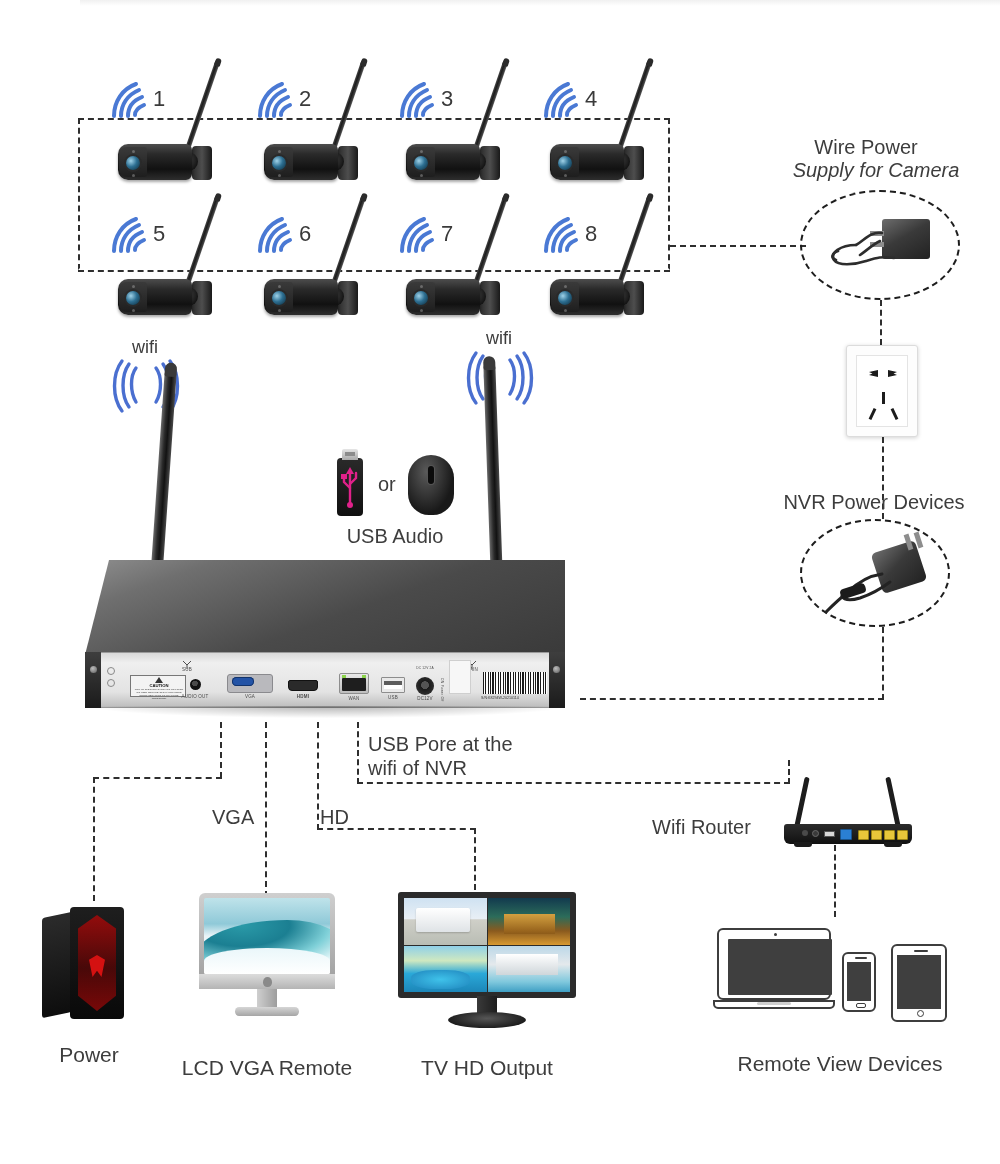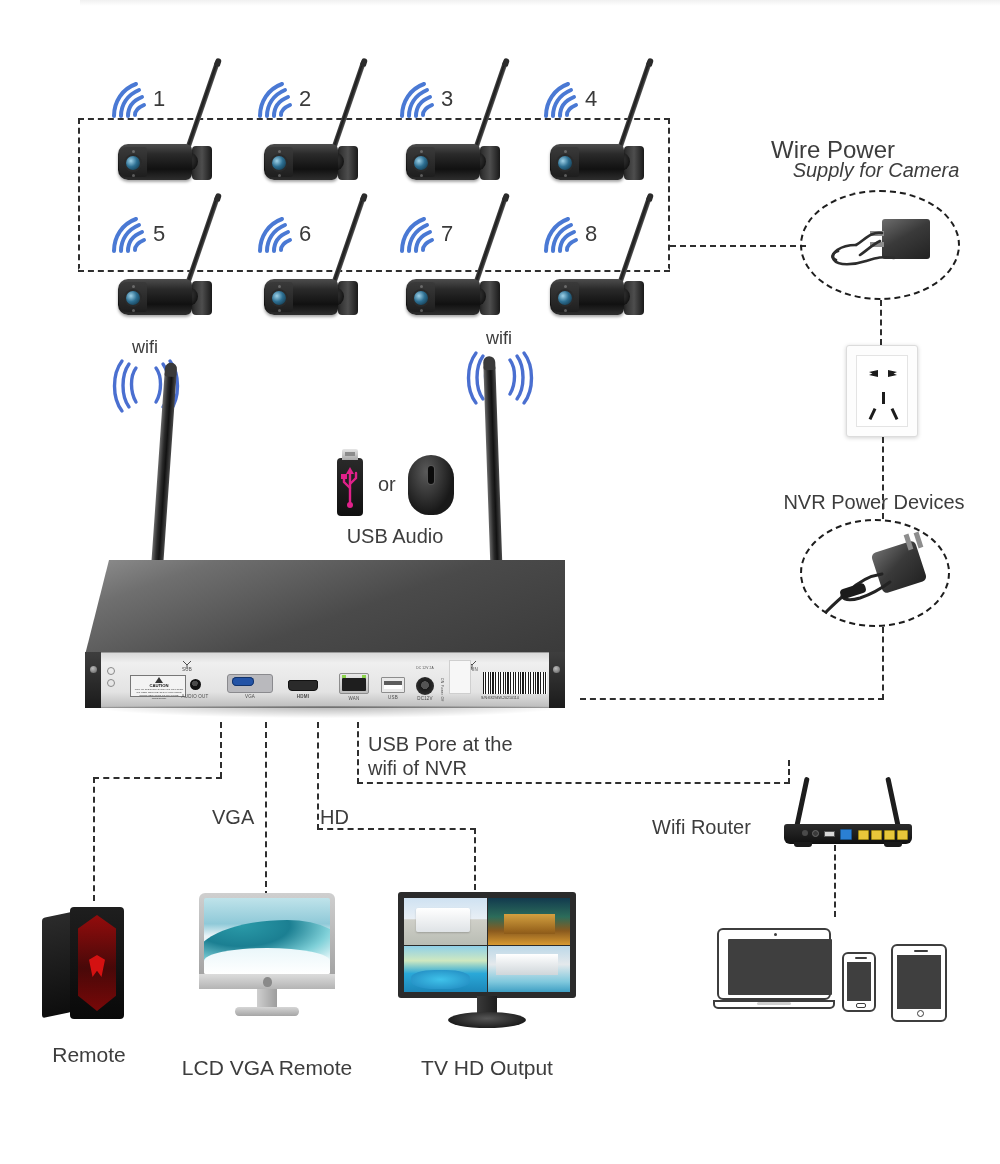--- a/index.html
+++ b/index.html
@@ -400,21 +400,21 @@
     <div class="mount"></div>
     <div class="body">
         <div class="face">
       <div class="ir"></div>
           <div class="lens"></div>
           <div class="ir2"></div>
         </div>
       </div>
   </div>
 
-  <div class="lbl center" style="left:833px; top:136px; font-size:24px;">Wire Power</div>
+  <div class="lbl center" style="left:866px; top:136px; font-size:20px;">Wire Power</div>
   <div class="lbl center" style="left:876px; top:159px; font-size:20px;font-style:italic;">Supply for Camera</div>
 
   <div class="dash-ellipse" style="left:800px; top:190px; width:160px; height:110px;"></div>
 
   <div style="position:absolute; left:820px; top:215px; width:122px; height:62px;">
     <div class="adapter-brick" style="left:62px; top:4px; width:48px; height:40px; border-radius:3px;"></div>
     <div class="adapter-prongs" style="left:50px; top:16px; width:14px; height:5px;"></div>
     <div class="adapter-prongs" style="left:50px; top:27px; width:14px; height:5px;"></div>
     <svg width="122" height="62" style="position:absolute;left:0;top:0;">
       <g fill="none" stroke="#2d2d2d" stroke-width="2.6" stroke-linecap="round">
@@ -619,21 +619,21 @@
   </div>
 
   <div class="dash-v" style="left:834px; top:845px; height:72px;"></div>
 
   <div class="pc" style="left:42px; top:903px;">
     <div class="side"></div>
     <div class="front"></div>
     <div class="glow"></div>
     <div class="emblem"></div>
   </div>
-  <div class="lbl center" style="left:89px; top:1043px; font-size:21px;">Remote</div>
+  <div class="lbl center" style="left:89px; top:1043px; font-size:21px;">Power</div>
 
   <div class="imac" style="left:199px; top:893px;">
     <div class="bezel">
       <div class="scr">
         <div class="wave"></div>
         <div class="foam"></div>
       </div>
     </div>
     <div class="chin"></div>
     <div class="logo"></div>
@@ -666,14 +666,15 @@
   <div class="phone" style="left:842px; top:952px;">
     <div class="spk"></div>
     <div class="scr"></div>
     <div class="btn"></div>
   </div>
   <div class="tablet" style="left:891px; top:944px;">
     <div class="spk"></div>
     <div class="scr"></div>
     <div class="btn"></div>
   </div>
+  <div class="lbl center" style="left:840px; top:1052px; font-size:21px;">Remote View Devices</div>
 
 </div>
 
 </body></html>

